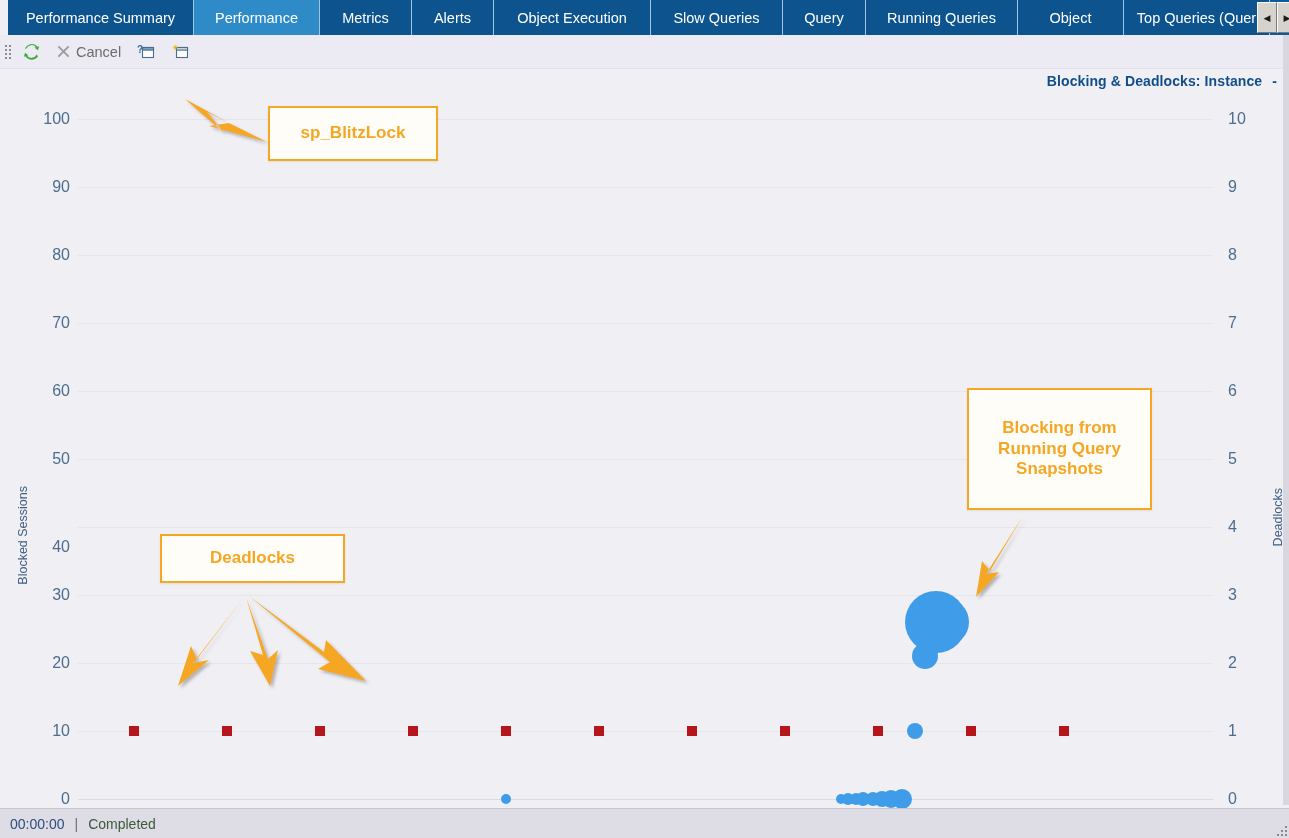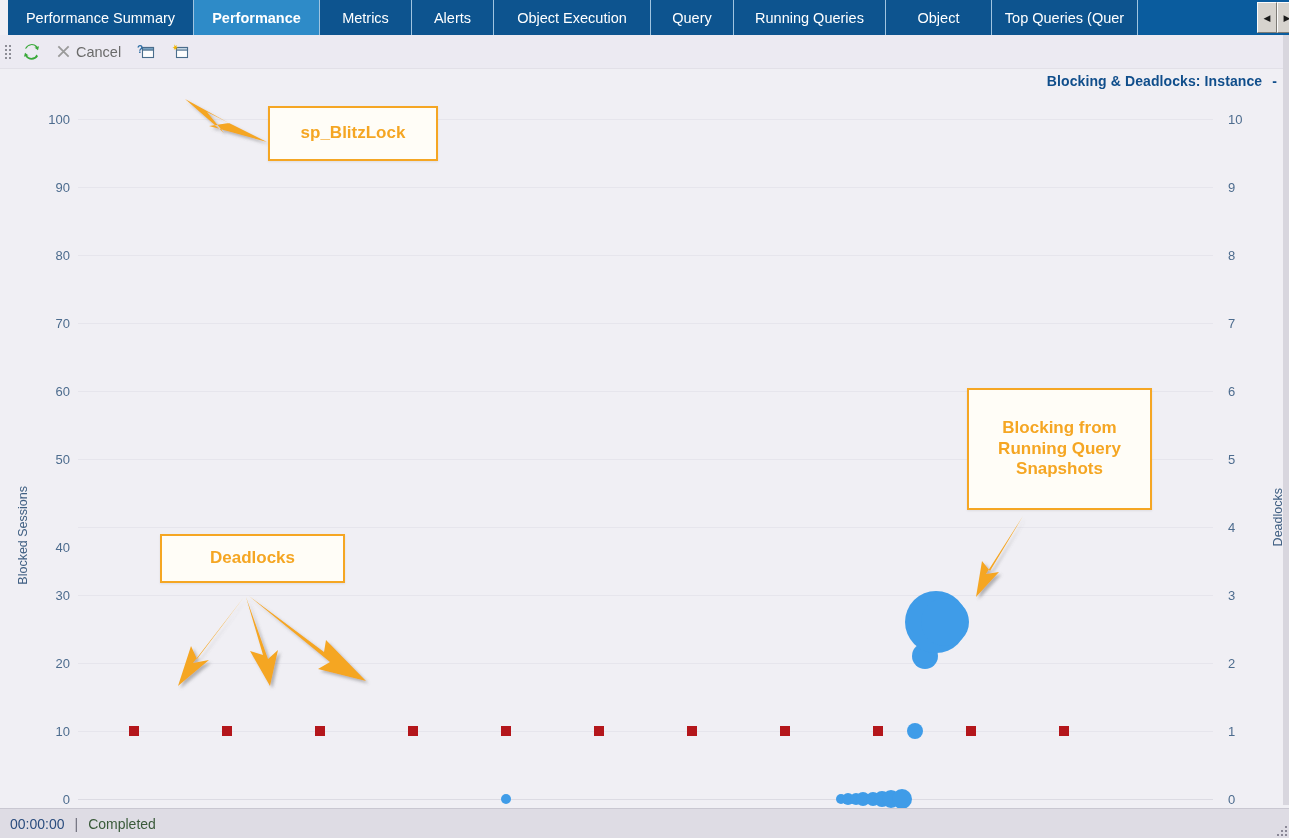--- a/index.html
+++ b/index.html
@@ -15,21 +15,21 @@
   .tabbar {
     position:absolute; left:8px; top:0; width:1289px; height:35px;
     background:#0a5c9e; display:flex; align-items:stretch;
   }
   .tab {
     display:flex; align-items:center; justify-content:center;
     padding:0 14px; color:#ffffff; font-size:14.5px;
     background:#0d548f; border-right:1px solid #9fc4e0;
     white-space:nowrap; cursor:default; height:35px;
   }
-  .tab.active { background:#2e8bc8; color:#ffffff;font-weight:bold; }
+  .tab.active { background:#2e8bc8; color:#ffffff; }
   .tab.clipped { overflow:hidden;justify-content:center; }
   .tabscroll {
     position:absolute; right:0; top:2px; width:40px; height:31px;
     display:flex; background:#d6d3ce;
   }
   .tabscroll .sb {
     width:20px; height:31px; background:#d6d3ce;
     border:1px solid #fbfbfb; border-right-color:#7c7a75; border-bottom-color:#7c7a75;
     display:flex; align-items:center; justify-content:center;
     font-size:9px; color:#1a1a1a; cursor:pointer;
@@ -72,21 +72,21 @@
   
   .chartwrap {
     position:absolute; left:0; top:101px; width:1289px; height:707px;
     background:#f0eff4; overflow:hidden;
   }
   .plot { position:absolute; left:78px; top:18px; width:1135px; height:680px; }
   .gridline { position:absolute; left:0; width:1135px; height:1px;
               background:#e6e5ec; }
   .axis-bottom { position:absolute; left:0; width:1135px; height:1px; background:#dcdbe3; }
 
-  .ytick { position:absolute; font-size:13px; color:#4d6c8e;
+  .ytick { position:absolute; font-size:16px; color:#4d6c8e;
            text-align:right; transform:translateY(-50%); }
   .ytick.left { right:1143px; width:60px; }
   .ytick.right { left:1150px; width:40px; text-align:left; }
   .xtick { position:absolute; font-size:13.5px; color:#33628f;
            transform:translateX(-50%); top:688px; white-space:nowrap; }
 
   .axislabel {
     position:absolute; font-size:12.5px; color:#3f5f82;
     writing-mode:vertical-rl; white-space:nowrap;
   }
@@ -137,20 +137,23 @@
           <span>Performance</span>
         </div>
         <div class="tab" style="width: 92px;">
           <span>Metrics</span>
         </div>
         <div class="tab" style="width: 82px;">
           <span>Alerts</span>
         </div>
         <div class="tab" style="width: 157px;">
           <span>Object Execution</span>
+        </div>
+        <div class="tab" style="width: 132px;">
+          <span>Slow Queries</span>
         </div>
         <div class="tab" style="width: 83px;">
           <span>Query</span>
         </div>
         <div class="tab" style="width: 152px;">
           <span>Running Queries</span>
         </div>
         <div class="tab" style="width: 106px;">
           <span>Object</span>
         </div>

